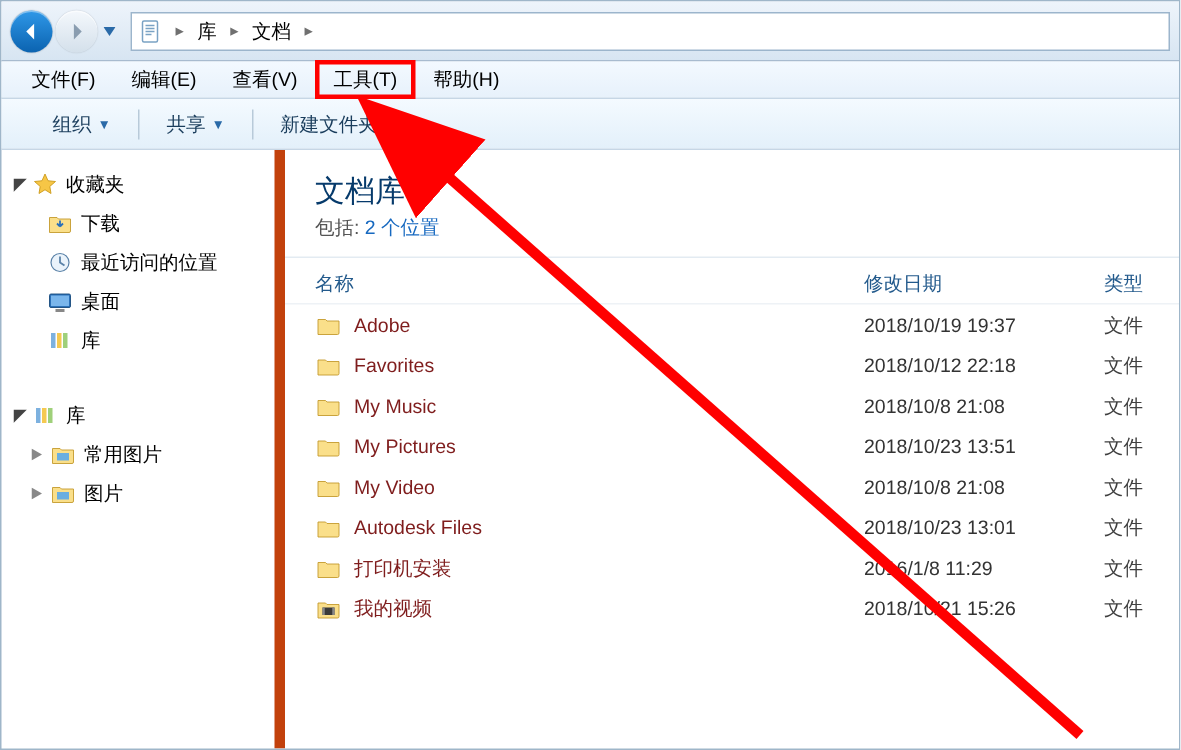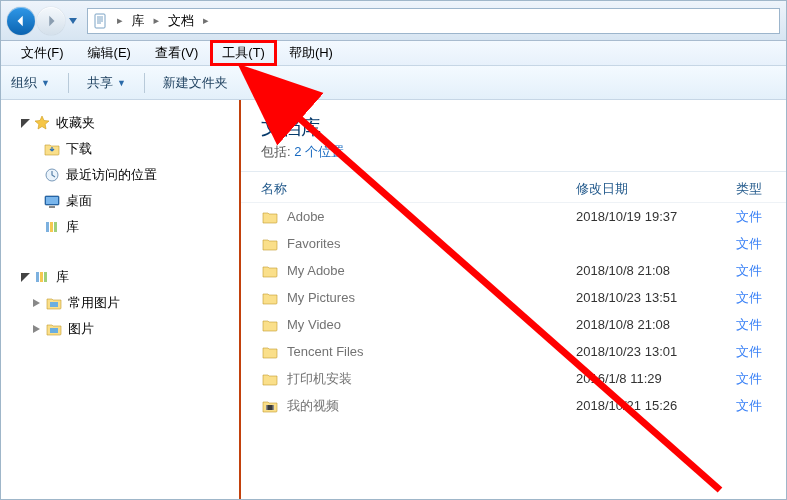--- a/index.html
+++ b/index.html
@@ -16,48 +16,48 @@
 .nav-dd svg{fill:#2a6aa8}
 .addr{flex:1;height:26px;margin-left:8px;border:1px solid #9cb5cc;background:#fff;display:flex;align-items:center;padding:0 4px}
 .addr .seg{display:flex;align-items:center;padding:0 6px;height:22px;color:#000;white-space:nowrap}
 .addr .tri{margin:0 3px;color:#707070;font-size:11px}
 .addr .doc-icon{width:16px;height:16px;margin-right:6px}
 
 .menubar{height:18px;background:linear-gradient(#f3f9ff,#e7f1fb);display:flex;align-items:center;padding:12px 8px;border-bottom:1px solid #c6d6e5}
 .menu-item{padding:4px 12px;color:#000;cursor:pointer}
 .menu-hl{border:3px solid #f00;padding:1px 9px}
 
-.toolbar{height:34px;background:linear-gradient(#f4faff,#e3f0fa);display:flex;align-items:center;padding:0 0;border-bottom:1px solid #c6d6e5}
+.toolbar{height:34px;background:linear-gradient(#f4faff,#e3f0fa);display:flex;align-items:center;padding:0 24px;border-bottom:1px solid #c6d6e5}
 .tb-btn{padding:4px 10px;display:flex;align-items:center;color:#1a3d5c;cursor:pointer}
 .tb-btn .dd{margin-left:4px;font-size:9px;color:#2a6aa8}
 .tb-sep{width:1px;height:20px;background:#b8cad9;margin:0 8px}
 
 .body{flex:1;display:flex;overflow:hidden}
-.sidebar{width:240px;border-right:2px solid #c2410c;padding:10px 0 0 12px;overflow:hidden}
+.sidebar{width:189px;border-right:7px solid #c2410c;padding:10px 0 0 0;overflow:hidden}
 .tree-node{display:flex;align-items:center;padding:3px 0;height:26px;cursor:pointer}
 .tree-indent{display:inline-block}
 .tree-exp{width:12px;height:12px;display:flex;align-items:center;justify-content:center;margin-right:2px}
 .tree-exp svg{fill:#7a7a7a}
 .tree-icon{width:18px;height:18px;margin-right:5px;display:flex;align-items:center;justify-content:center}
 .tree-label{color:#000;white-space:nowrap;overflow:hidden;text-overflow:ellipsis}
 .main{flex:1;display:flex;flex-direction:column;overflow:hidden}
 .lib-head{padding:14px 0 10px 20px;border-bottom:1px solid #e3ebf2}
 .lib-title{font-size:20px;color:#063a6b}
 .lib-sub{color:#555;margin-top:2px}
 .lib-sub .link{color:#1769c0}
 .columns{display:flex;padding:8px 0 4px 20px;color:#235a8c;border-bottom:1px solid #eef2f6}
 .col-name{flex:1}
 .col-date{width:160px}
 .col-type{width:50px}
 .list{flex:1;overflow:hidden}
 .row{display:flex;align-items:center;height:27px;padding-left:20px}
 .row .ficon{width:18px;height:18px;margin-right:8px;display:flex;align-items:center;justify-content:center}
-.row .fname{flex:1;color:#737373}
+.row .fname{flex:1;color:#7f1d1d}
 .row .fdate{width:160px;color:#333}
-.row .ftype{width:50px;color:#3b82f6}
+.row .ftype{width:50px;color:#404040}
 
 svg{display:block}
 
 .arrow-overlay{position:absolute;left:0;top:0;pointer-events:none}
 .container{position:relative;width:787px;height:500px}
 </style>
 </head>
 <body>
 
 <div class="container">
@@ -259,29 +259,30 @@
               <span class="fdate">2018/10/19 19:37</span>
               <span class="ftype">文件</span>
             </div>
             <div class="row">
               <span class="ficon">
                 <svg viewBox="0 0 16 16" width="16" height="16">
                   <path d="M1 4h5l1 1h8v8a1 1 0 01-1 1H1V4z" fill="#fadf8a" stroke="#c49a2d" stroke-width=".6"></path>
                 </svg>
               </span>
               <span class="fname">Favorites</span>
-              <span class="ftype">文件</span>
-            </div>
-            <div class="row">
-              <span class="ficon">
-                <svg viewBox="0 0 16 16" width="16" height="16">
-                  <path d="M1 4h5l1 1h8v8a1 1 0 01-1 1H1V4z" fill="#fadf8a" stroke="#c49a2d" stroke-width=".6"></path>
-                </svg>
-              </span>
-              <span class="fname">My Adobe</span>
+              <span class="fdate">2018/10/12 22:18</span>
+              <span class="ftype">文件</span>
+            </div>
+            <div class="row">
+              <span class="ficon">
+                <svg viewBox="0 0 16 16" width="16" height="16">
+                  <path d="M1 4h5l1 1h8v8a1 1 0 01-1 1H1V4z" fill="#fadf8a" stroke="#c49a2d" stroke-width=".6"></path>
+                </svg>
+              </span>
+              <span class="fname">My Music</span>
               <span class="fdate">2018/10/8 21:08</span>
               <span class="ftype">文件</span>
             </div>
             <div class="row">
               <span class="ficon">
                 <svg viewBox="0 0 16 16" width="16" height="16">
                   <path d="M1 4h5l1 1h8v8a1 1 0 01-1 1H1V4z" fill="#fadf8a" stroke="#c49a2d" stroke-width=".6"></path>
                 </svg>
               </span>
               <span class="fname">My Pictures</span>
@@ -297,21 +298,21 @@
               <span class="fname">My Video</span>
               <span class="fdate">2018/10/8 21:08</span>
               <span class="ftype">文件</span>
             </div>
             <div class="row">
               <span class="ficon">
                 <svg viewBox="0 0 16 16" width="16" height="16">
                   <path d="M1 4h5l1 1h8v8a1 1 0 01-1 1H1V4z" fill="#fadf8a" stroke="#c49a2d" stroke-width=".6"></path>
                 </svg>
               </span>
-              <span class="fname">Tencent Files</span>
+              <span class="fname">Autodesk Files</span>
               <span class="fdate">2018/10/23 13:01</span>
               <span class="ftype">文件</span>
             </div>
             <div class="row">
               <span class="ficon">
                 <svg viewBox="0 0 16 16" width="16" height="16">
                   <path d="M1 4h5l1 1h8v8a1 1 0 01-1 1H1V4z" fill="#fadf8a" stroke="#c49a2d" stroke-width=".6"></path>
                 </svg>
               </span>
               <span class="fname">打印机安装</span>

